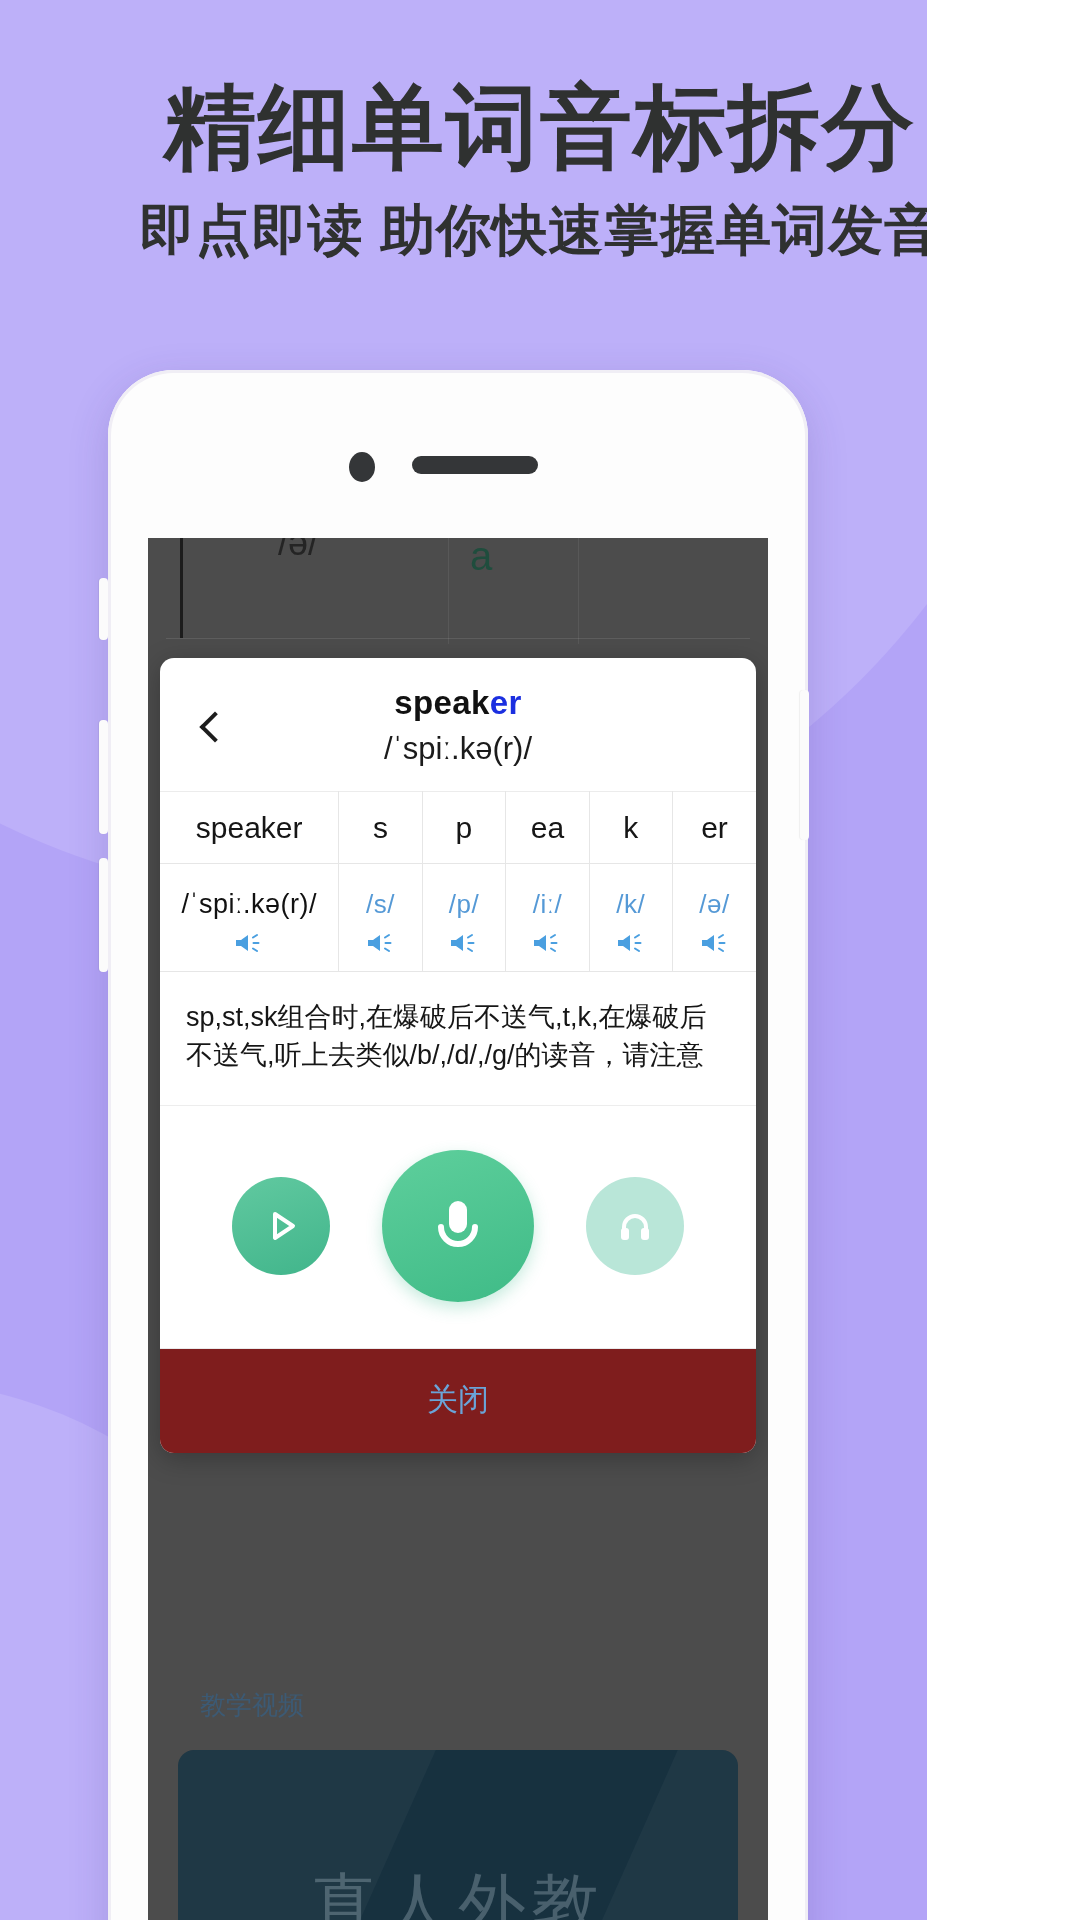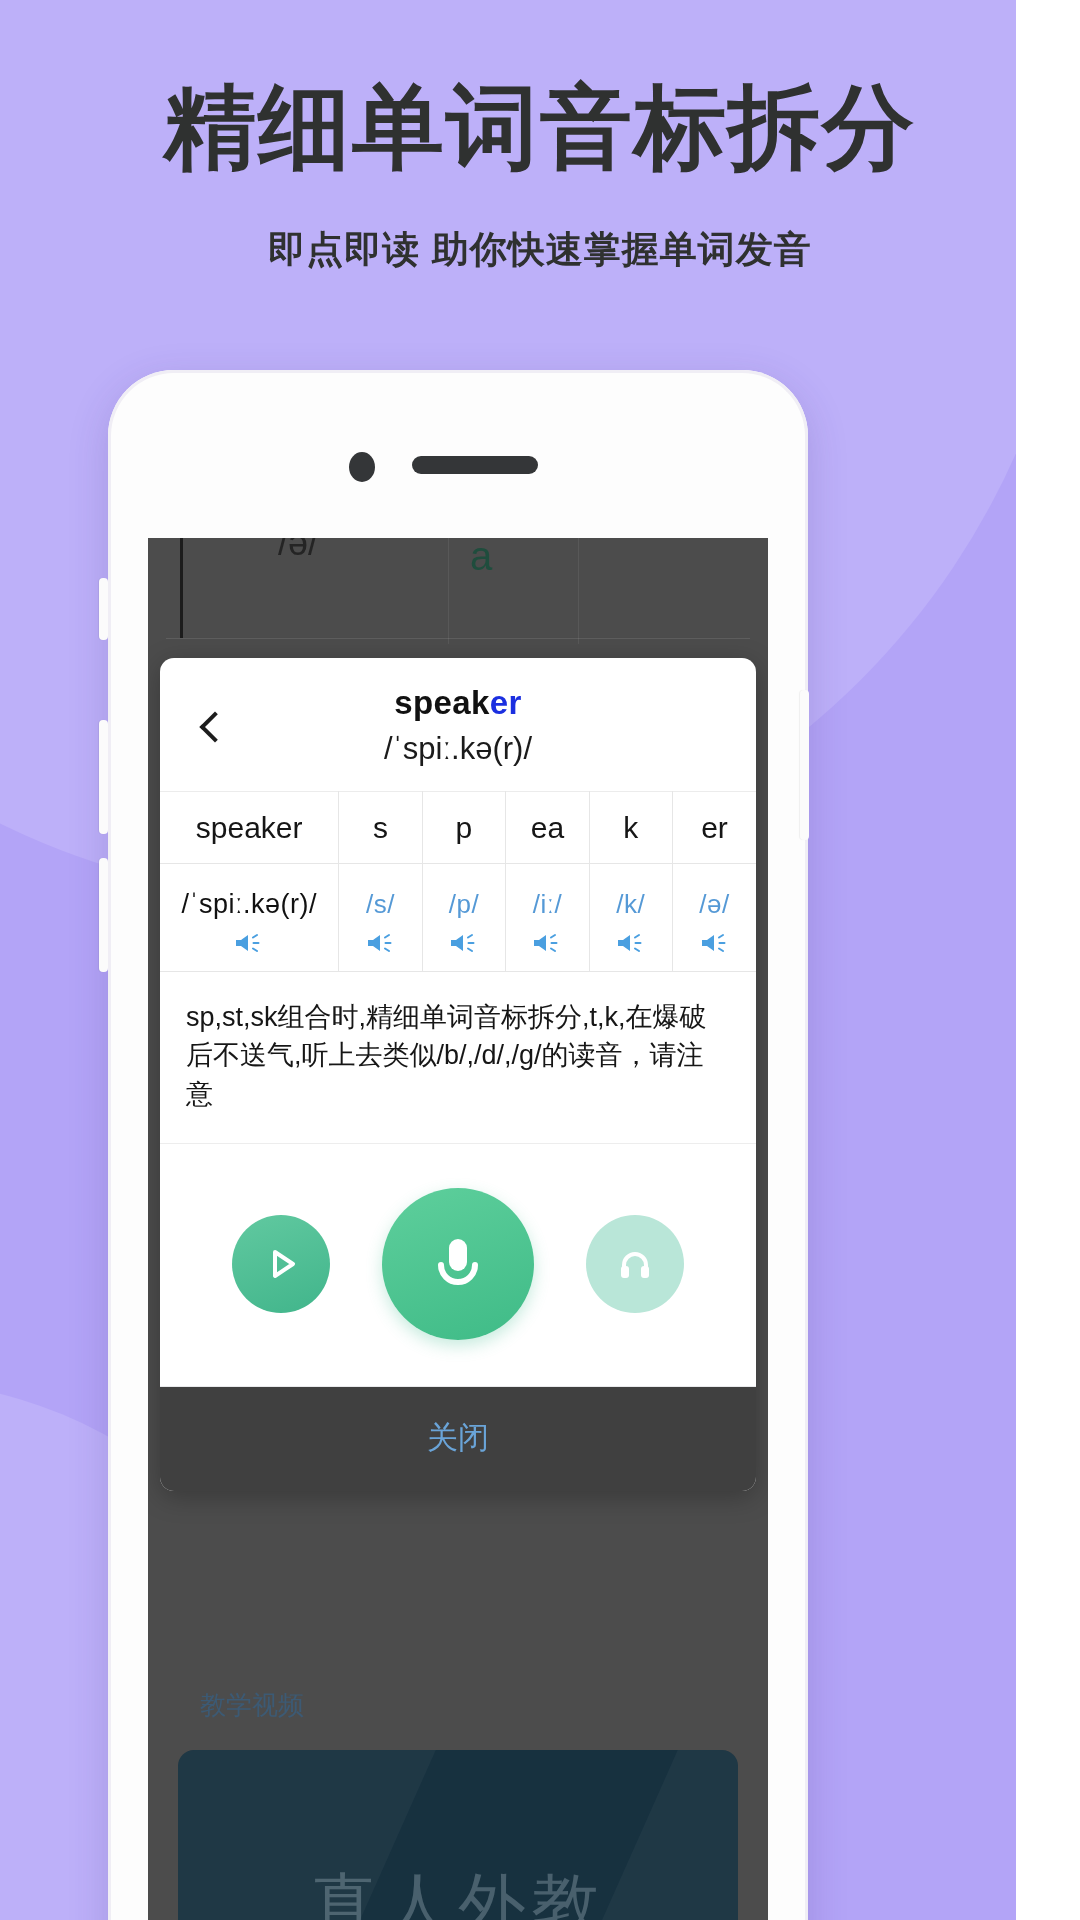--- a/index.html
+++ b/index.html
@@ -6,21 +6,21 @@
 
   html, body {
     width: 1080px;
     height: 1920px;
     overflow: hidden;
     font-family: "Liberation Sans", "DejaVu Sans", sans-serif;
   }
 
   #stage {
     position: relative;
-    width: 1016px;
+    width: 927px;
     height: 1920px;
     background: #b3a4f7;
     overflow: hidden;
   }
 
   
   .bg-swoosh {
     position: absolute;
     left: -420px;
     top: -600px;
@@ -52,22 +52,22 @@
   }
   .promo-title {
     margin-top: 78px;
     font-size: 92px;
     line-height: 1.08;
     font-weight: 700;
     color: #2f3130;
     letter-spacing: 2px;
   }
   .promo-sub {
-    margin-top: 52px;
-    font-size: 37px;
+    margin-top: 22px;
+    font-size: 55px;
     line-height: 1.15;
     font-weight: 700;
     color: #2f3130;
     letter-spacing: 1px;
   }
 
   
   .phone {
     position: absolute;
     left: 108px;
@@ -337,21 +337,21 @@
     width: 152px; height: 152px;
     background: linear-gradient(160deg,#5ecf9c,#3fbb87);
     box-shadow: 0 6px 16px rgba(70,190,145,.30);
   }
   .btn-listen {
     width: 98px; height: 98px;
     background: #b9e6d8;
   }
 
   .dlg-close {
-    background: #404040;
+    background: #7f1d1d;
     text-align: center;
     padding: 30px 0 32px 0;
     font-size: 31px;
     color: #6aa4d8;
     cursor: pointer;
     border-top: 1px solid #e9eaec;
   }
 </style>
 </head>
 <body>
@@ -453,21 +453,21 @@
             <span class="cell-ipa seg">/ə/</span>
             <svg class="spk" viewBox="0 0 32 24">
               <path d="M3 9h5l7-5v16l-7-5H3z" fill="#4a9fe0"></path>
               <path d="M20 6.5l4-2.5M20.5 12h5M20 17.5l4 2.5" stroke="#4a9fe0" stroke-width="2" stroke-linecap="round" fill="none"></path>
             </svg>
           </td>
         </tr>
       </tbody>
         </table>
 
-      <div class="note">sp,st,sk组合时,精细单词音标拆分,t,k,在爆破后不送气,听上去类似/b/,/d/,/g/的读音，请注意</div>
+      <div class="note">sp,st,sk组合时,在爆破后不送气,t,k,在爆破后不送气,听上去类似/b/,/d/,/g/的读音，请注意</div>
 
       <div class="actions">
         <div class="circ btn-play">
           <svg width="46" height="46" viewBox="0 0 46 46">
             <path d="M17 11 L35 23 L17 35 Z" fill="none" stroke="#ffffff" stroke-width="4" stroke-linejoin="round"></path>
           </svg>
         </div>
         <div class="circ btn-mic">
           <svg width="74" height="74" viewBox="0 0 74 74">
             <rect x="28" y="12" width="18" height="32" rx="9" fill="#ffffff"></rect>

